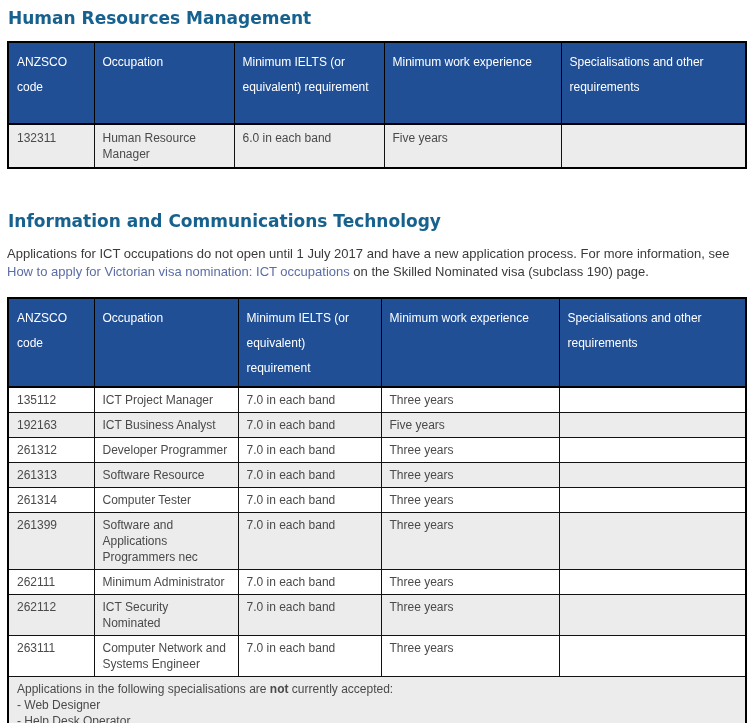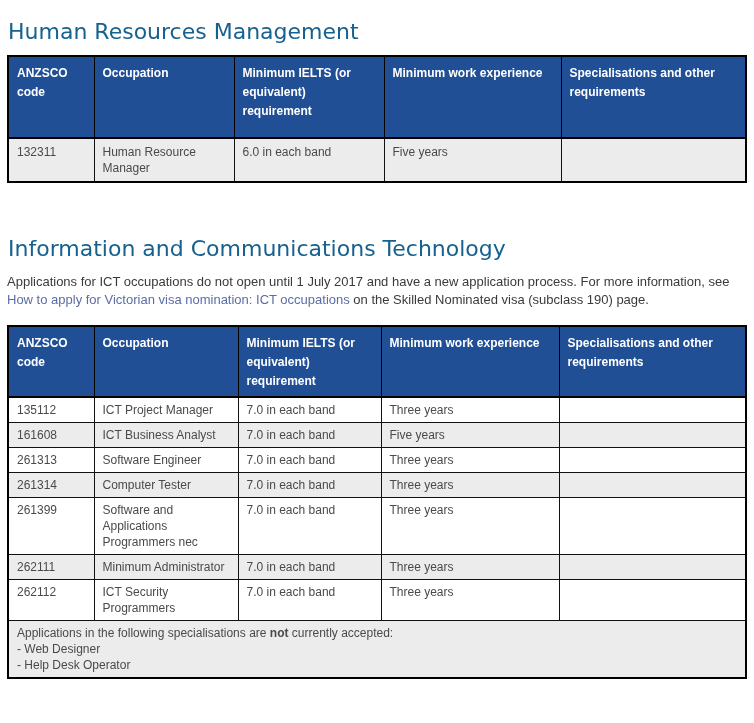--- a/index.html
+++ b/index.html
@@ -13,24 +13,24 @@
   }
   *{box-sizing:border-box;}
   html,body{margin:0;padding:0;background:#fff;}
   body{
     font-family:"Liberation Sans", sans-serif;
     width:754px;
   }
   .page{padding:6px 7px 10px 7px;}
   h2.section-heading{
     font-family:"DejaVu Sans", sans-serif;
-    font-size:22px;
-    font-weight:normal;
+    font-size:17px;
+    font-weight:bold;
     color:var(--heading-color);
-    margin:16px 0 0 1px;
+    margin:2px 0 0 1px;
     padding:0;
     line-height:20px;
   }
   .spacer-sm{height:13px;}
   .spacer-lg{height:40px;}
   .spacer-md{height:14px;}
   .spacer-table{height:16px;}
   p.intro{
     margin:0;
     font-size:13px;
@@ -55,25 +55,25 @@
     border:1px solid #111;
     vertical-align:top;
     text-align:left;
     padding:5px 8px;
     line-height:16px;
     overflow:hidden;
   }
   table.data-table thead th{
     background:var(--header-bg);
     color:var(--header-text);
-    font-weight:bold;
+    font-weight:normal;
     border-color:#000;
     border-bottom:2px solid #000;
     padding-top:7px;
-    line-height:19px;
+    line-height:25px;
   }
   
   #hr-table thead th{height:82px;}
   #hr-table tbody tr{height:38px;}
   #hr-table tbody tr{background:var(--alt-row);margin-top:39px;}
   
   #ict-table thead th{height:44px;}
   #ict-table tbody tr{height:25px;margin-top:32px;}
   #ict-table tbody tr:nth-child(even){background:var(--alt-row);}
   #ict-table td{padding-top:4px;padding-bottom:4px;}
@@ -151,29 +151,36 @@
     </thead>
     <tbody>
         <tr>
           <td>135112</td>
           <td>ICT Project Manager</td>
           <td>7.0 in each band</td>
           <td>Three years</td>
           <td></td>
         </tr>
         <tr>
-          <td>161608</td>
+          <td>192163</td>
           <td>ICT Business Analyst</td>
           <td>7.0 in each band</td>
           <td>Five years</td>
           <td></td>
         </tr>
         <tr>
+          <td>261312</td>
+          <td>Developer Programmer</td>
+          <td>7.0 in each band</td>
+          <td>Three years</td>
+          <td></td>
+        </tr>
+        <tr>
           <td>261313</td>
-          <td>Software Engineer</td>
+          <td>Software Resource</td>
           <td>7.0 in each band</td>
           <td>Three years</td>
           <td></td>
         </tr>
         <tr>
           <td>261314</td>
           <td>Computer Tester</td>
           <td>7.0 in each band</td>
           <td>Three years</td>
           <td></td>
@@ -187,21 +194,28 @@
         </tr>
         <tr>
           <td>262111</td>
           <td>Minimum Administrator</td>
           <td>7.0 in each band</td>
           <td>Three years</td>
           <td></td>
         </tr>
         <tr>
           <td>262112</td>
-          <td>ICT Security Programmers</td>
+          <td>ICT Security Nominated</td>
+          <td>7.0 in each band</td>
+          <td>Three years</td>
+          <td></td>
+        </tr>
+        <tr>
+          <td>263111</td>
+          <td>Computer Network and Systems Engineer</td>
           <td>7.0 in each band</td>
           <td>Three years</td>
           <td></td>
         </tr>
       </tbody>
     <tfoot>
       <tr>
         <td class="footer-note" colspan="5">
           <div><span>Applications in the following specialisations are </span><b>not</b><span> currently accepted:</span></div>
           <div>- Web Designer</div>

